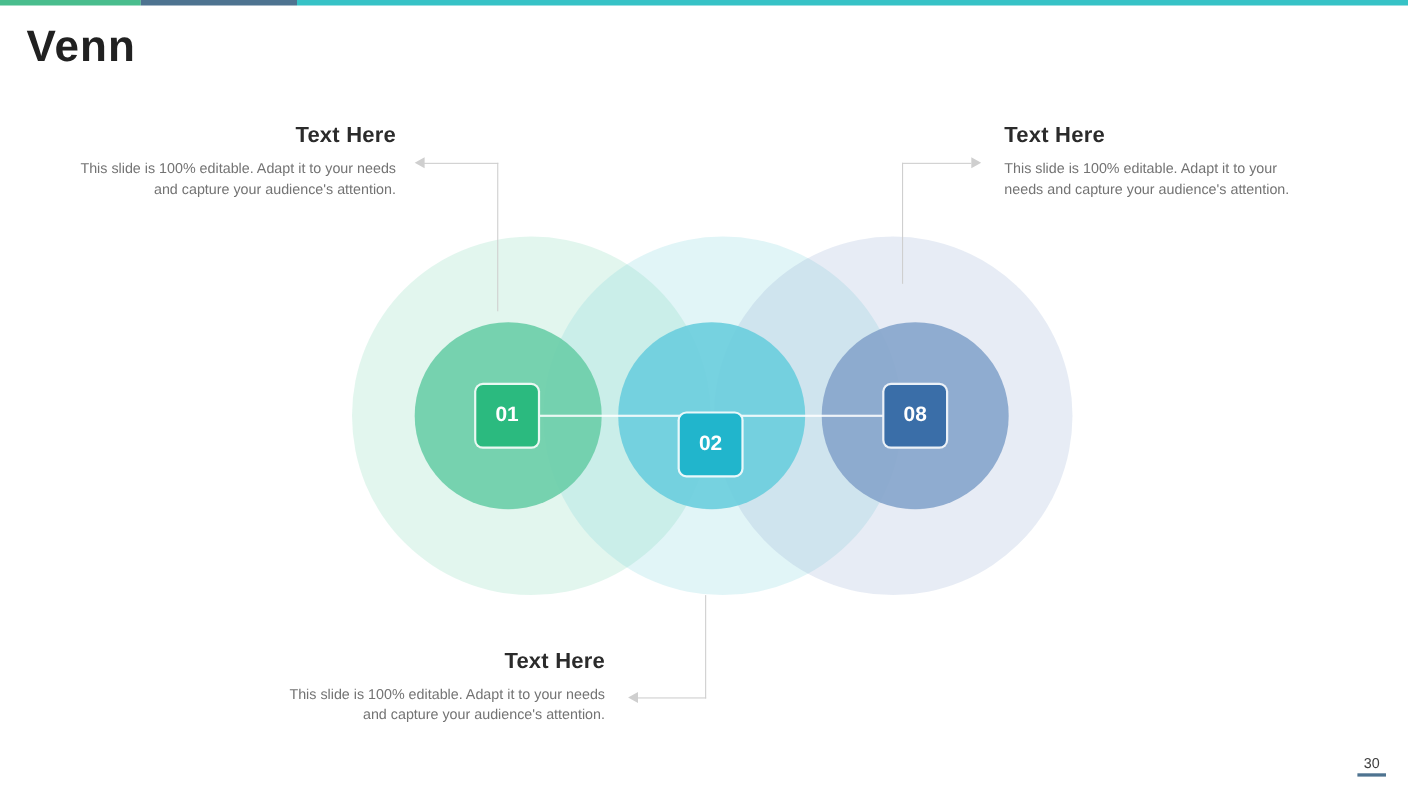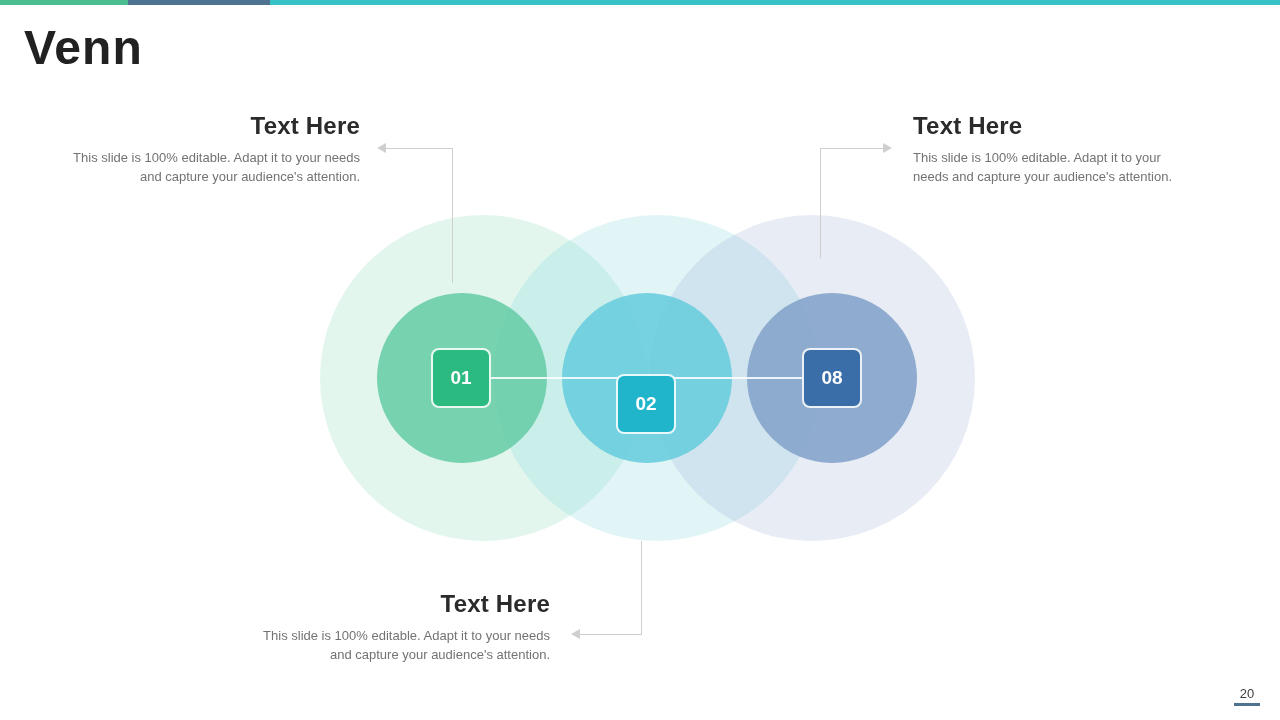--- a/index.html
+++ b/index.html
@@ -26,30 +26,30 @@
   }
   .topbar .seg-green { width: 128px; height: 100%; background: #49bd8d; }
   .topbar .seg-slate { width: 142px; height: 100%; background: #4e7390; }
   .topbar .seg-teal  { flex: 1;     height: 100%; background: #36c2c6; }
 
   
   .slide-title {
     position: absolute;
     left: 24px;
     top: 20px;
-    font-size: 48px;
+    font-size: 40px;
     font-weight: bold;
     color: #212121;
     letter-spacing: 1px;
   }
 
   
   .callout { position: absolute; }
   .callout .callout-title {
-    font-size: 24px;
+    font-size: 20px;
     font-weight: bold;
     color: #2b2b2b;
     margin-bottom: 8px;
     letter-spacing: .2px;
   }
   .callout .callout-body {
     font-size: 13px;
     line-height: 19px;
     color: #737373;
   }
@@ -228,15 +228,15 @@
   <div class="callout-title">Text Here</div>
   <div class="callout-body">This slide is 100% editable. Adapt it to your needs and capture your audience's attention.</div>
 </div>
 
 <div class="callout callout-bottom">
   <div class="callout-title">Text Here</div>
   <div class="callout-body">This slide is 100% editable. Adapt it to your needs and capture your audience's attention.</div>
 </div>
 
 <div class="page-number">
-  <span class="pn-value">20</span>
+  <span class="pn-value">30</span>
   <span class="pn-rule"></span>
 </div>
 
 </body></html>

